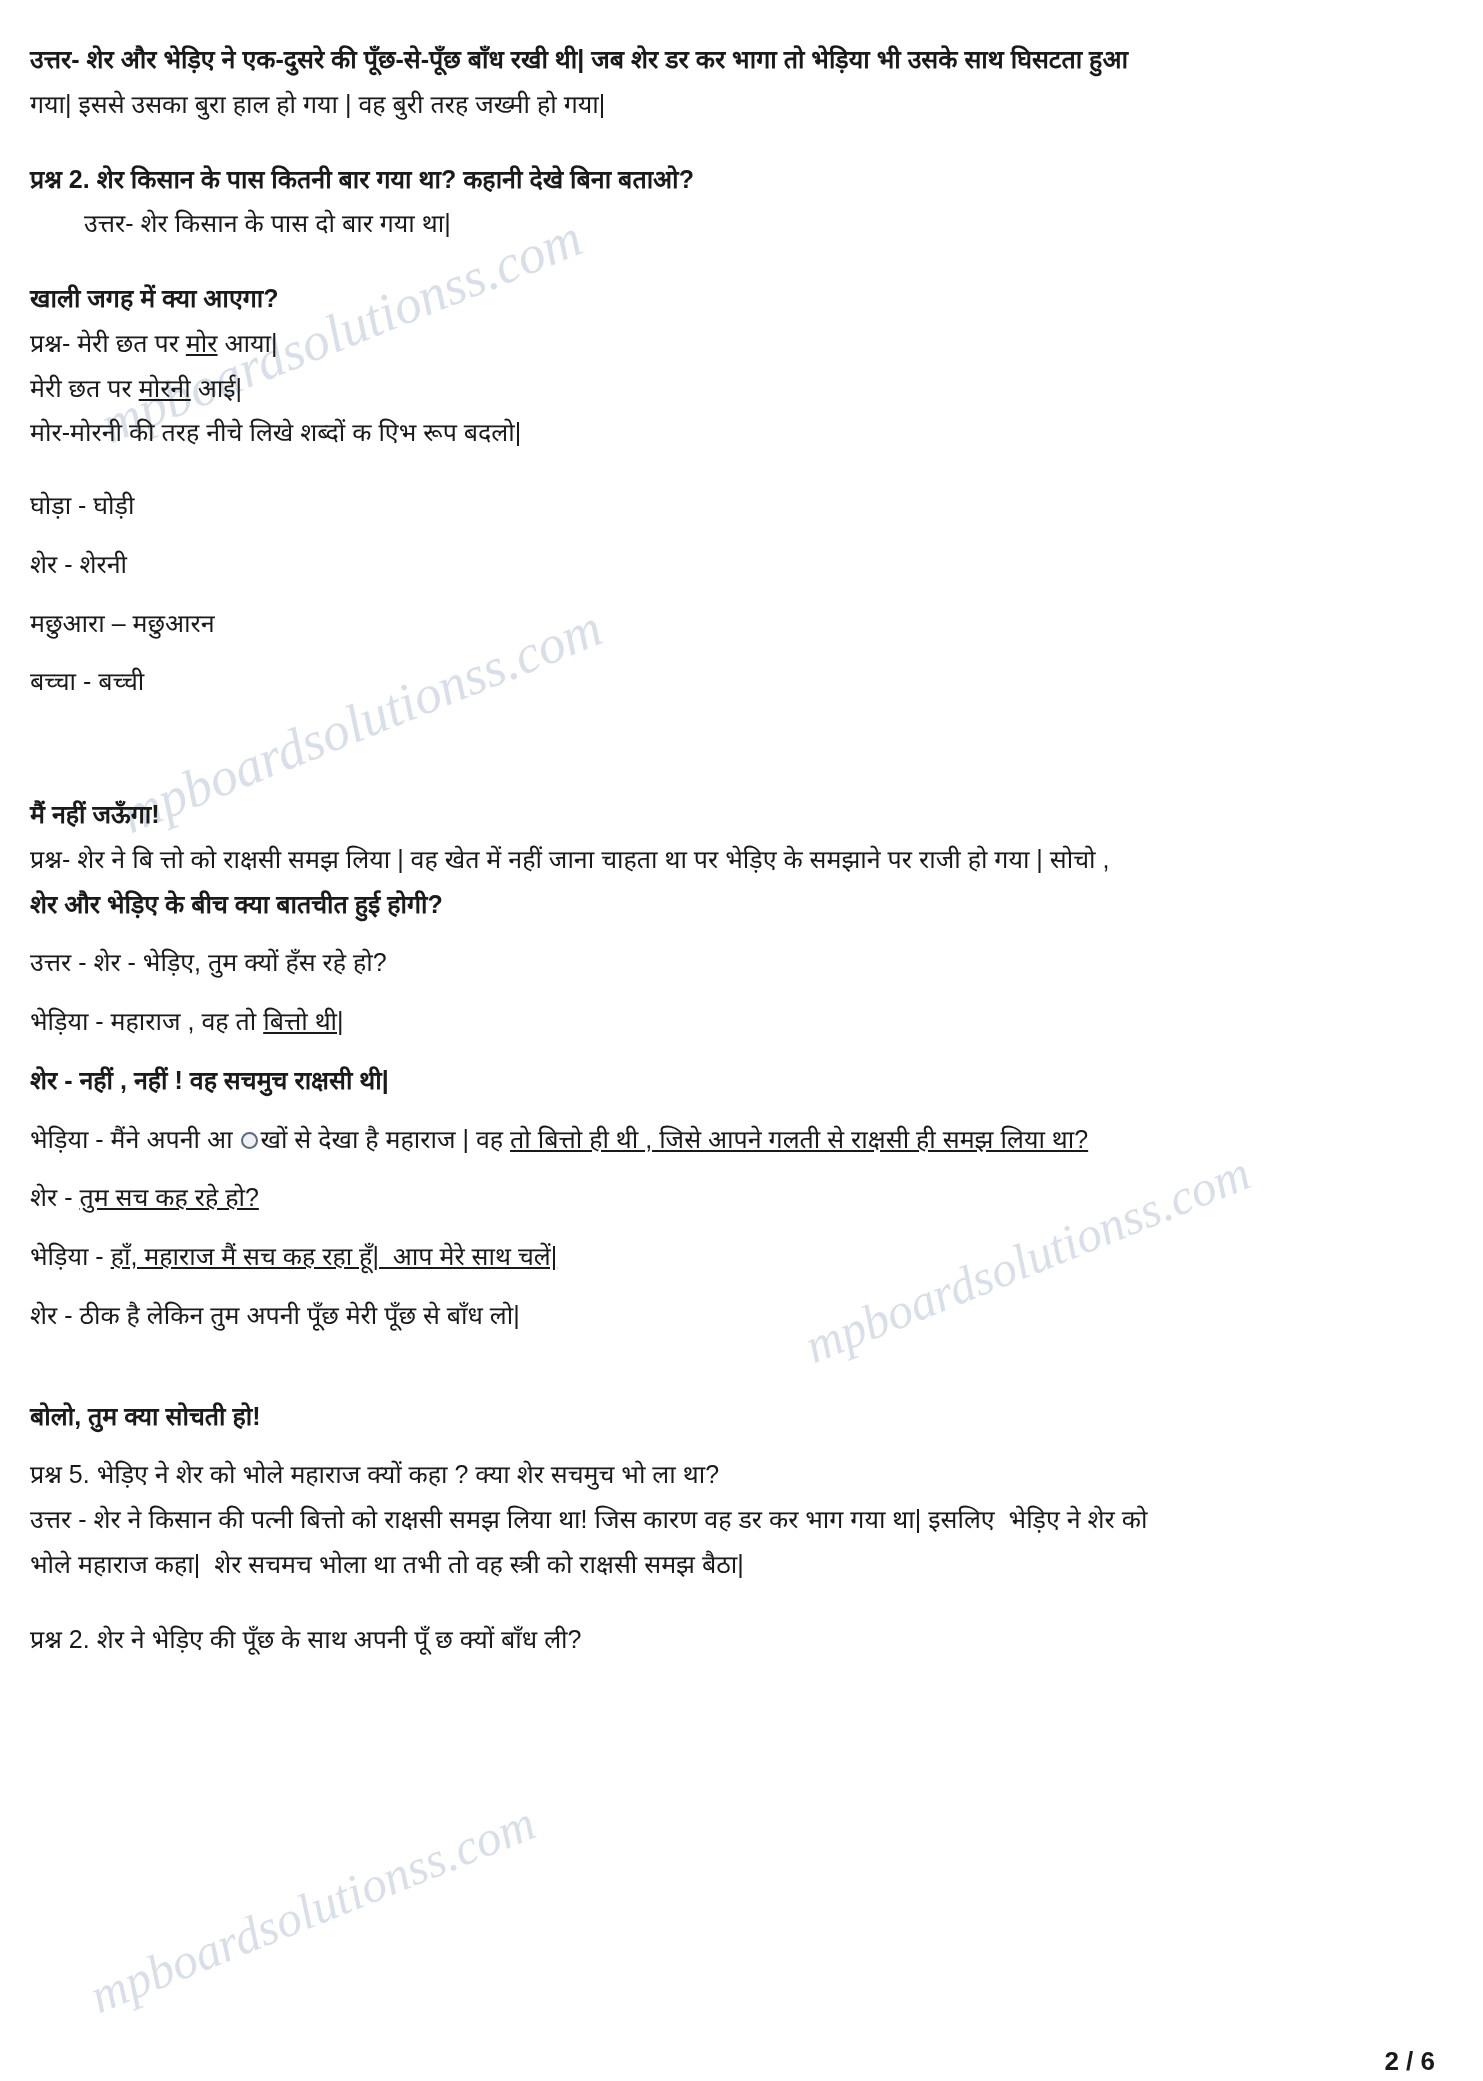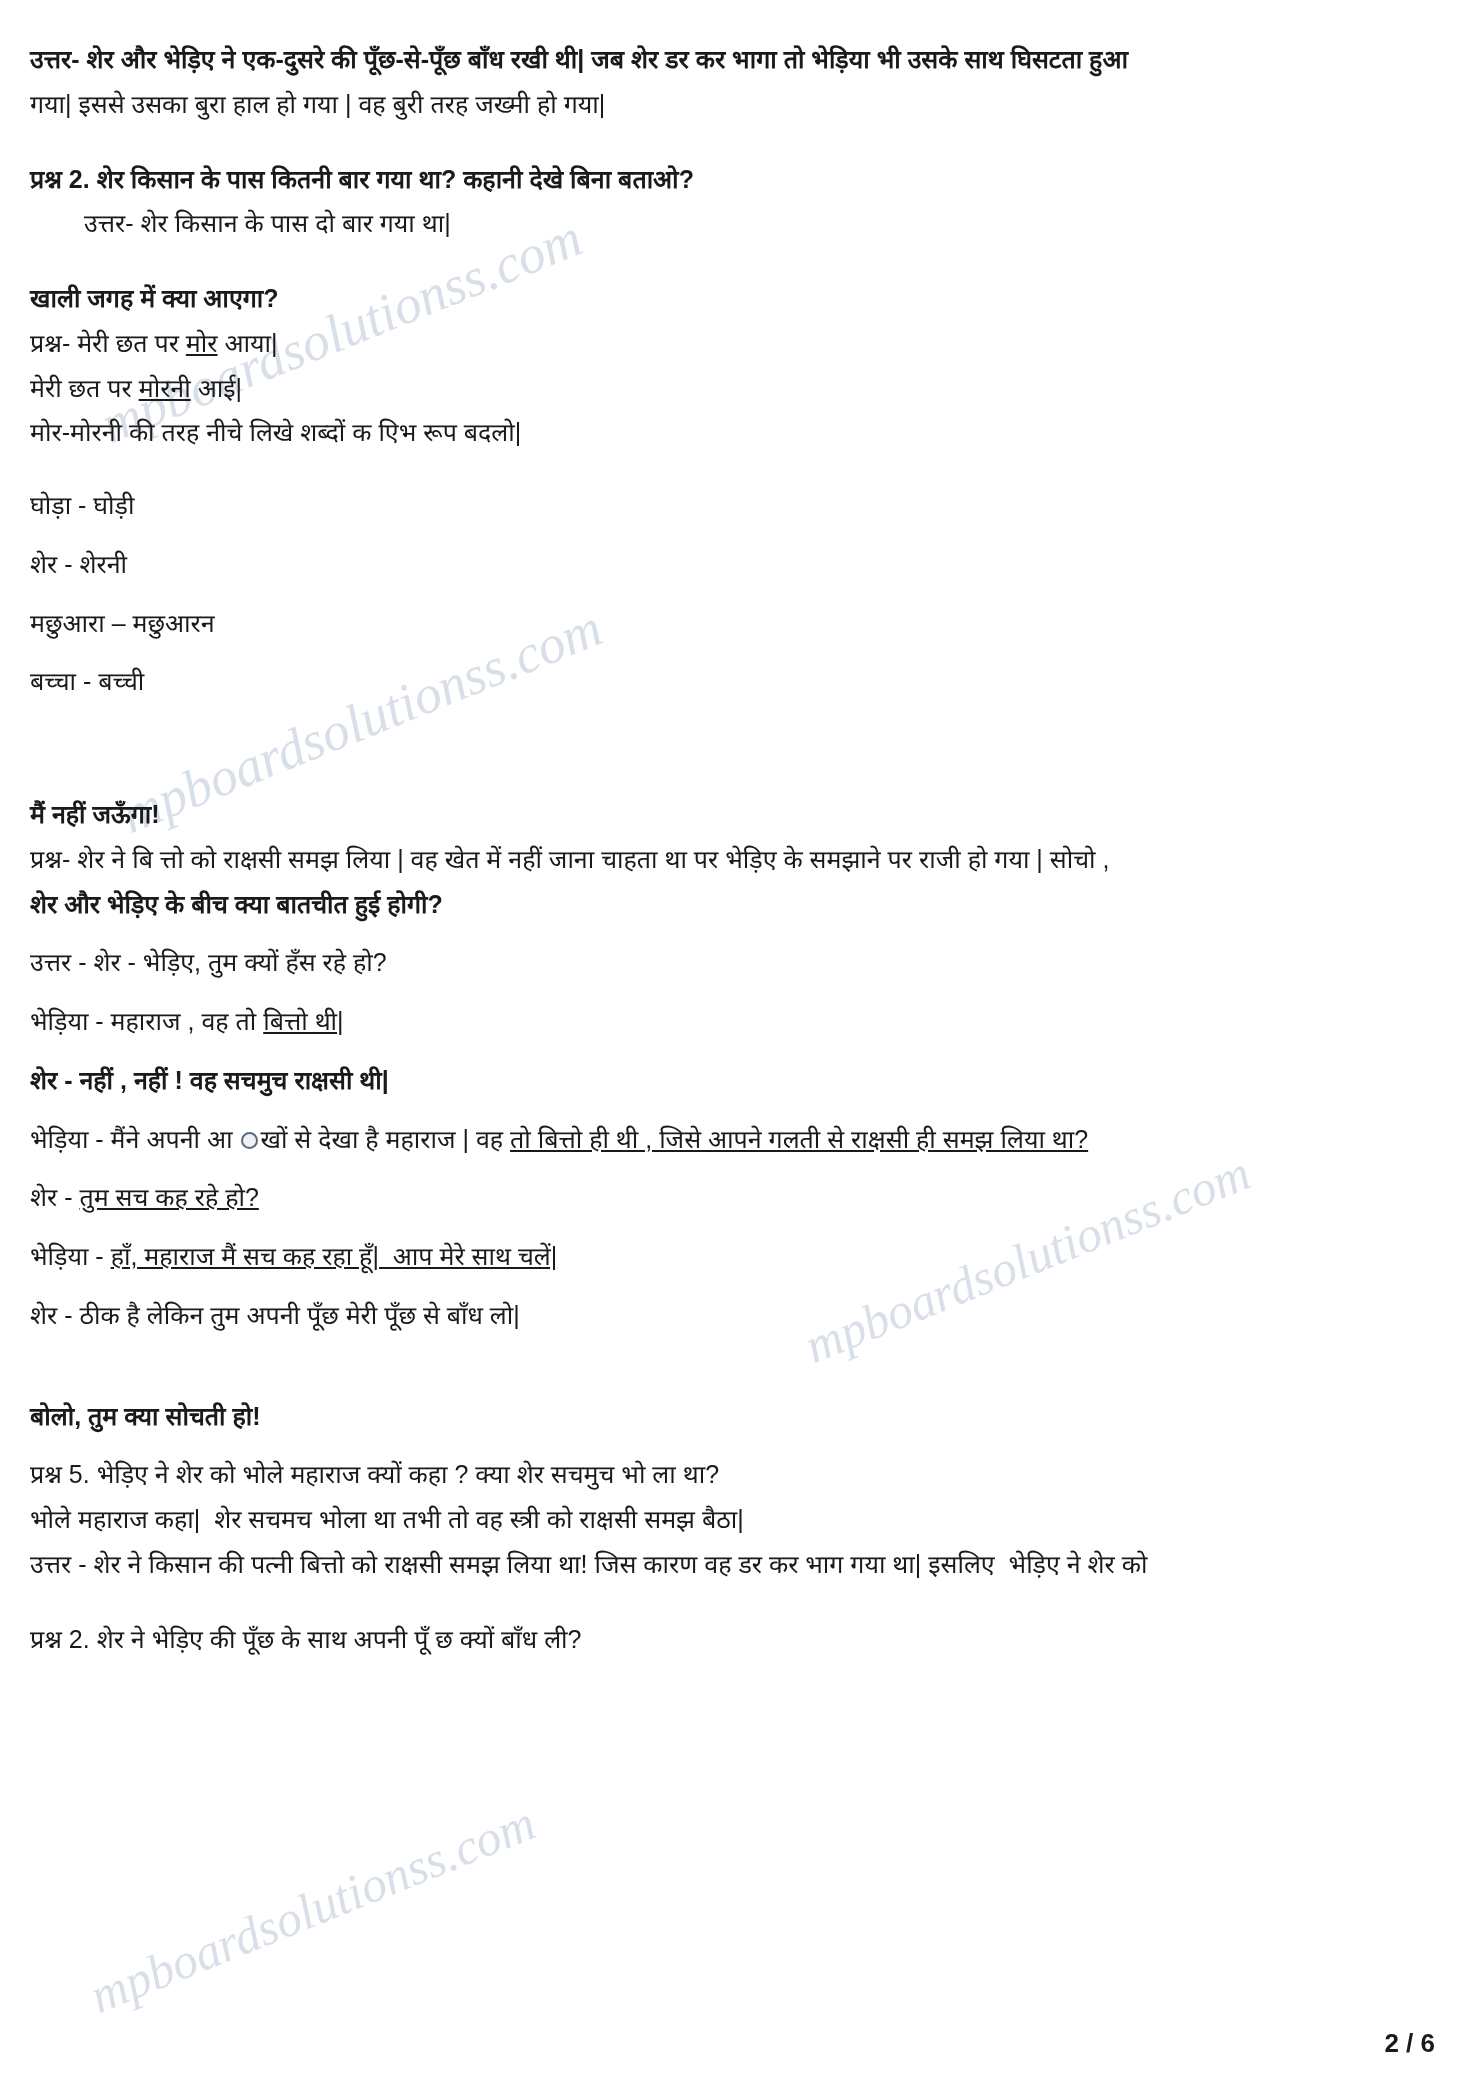--- a/index.html
+++ b/index.html
@@ -56,21 +56,21 @@
     pointer-events: none;
     user-select: none;
   }
   .wm1 { left: 85px;  top: 300px; }
   .wm2 { left: 105px; top: 690px; }
   .wm3 { left: 790px; top: 1230px; font-size: 50px; }
   .wm4 { left: 75px;  top: 1880px; font-size: 50px; }
   .footer {
     position: absolute;
     right: 48px;
-    bottom: 22px;
+    bottom: 4px;
     font-size: 26px;
     font-weight: bold;
     color: #1a1a1a;
     z-index: 3;
   }
   .dot-mark {
     display: inline-block;
     width: 13px;
     height: 13px;
     border-radius: 50%;
@@ -156,22 +156,22 @@
 
     <p class="line">शेर - ठीक है लेकिन तुम अपनी पूँछ मेरी पूँछ से बाँध लो|</p>
 
     <div class="gap-lg"></div>
 
     <p class="line bold">बोलो, तुम क्या सोचती हो!</p>
 
     <div class="gap-sm"></div>
 
     <p class="line">प्रश्न 5. भेड़िए ने शेर को भोले महाराज क्यों कहा ? क्या शेर सचमुच भो ला था?</p>
+    <p class="line">उत्तर - शेर ने किसान की पत्नी बित्तो को राक्षसी समझ लिया था! जिस कारण वह डर कर भाग गया था| इसलिए  भेड़िए ने शेर को</p>
     <p class="line">भोले महाराज कहा|  शेर सचमच भोला था तभी तो वह स्त्री को राक्षसी समझ बैठा|</p>
-    <p class="line">उत्तर - शेर ने किसान की पत्नी बित्तो को राक्षसी समझ लिया था! जिस कारण वह डर कर भाग गया था| इसलिए  भेड़िए ने शेर को</p>
 
     <div class="gap-md"></div>
 
     <p class="line">प्रश्न 2. शेर ने भेड़िए की पूँछ के साथ अपनी पूँ छ क्यों बाँध ली?</p>
 
   </div>
 
   <div class="footer">2 / 6</div>
 </div>
 

